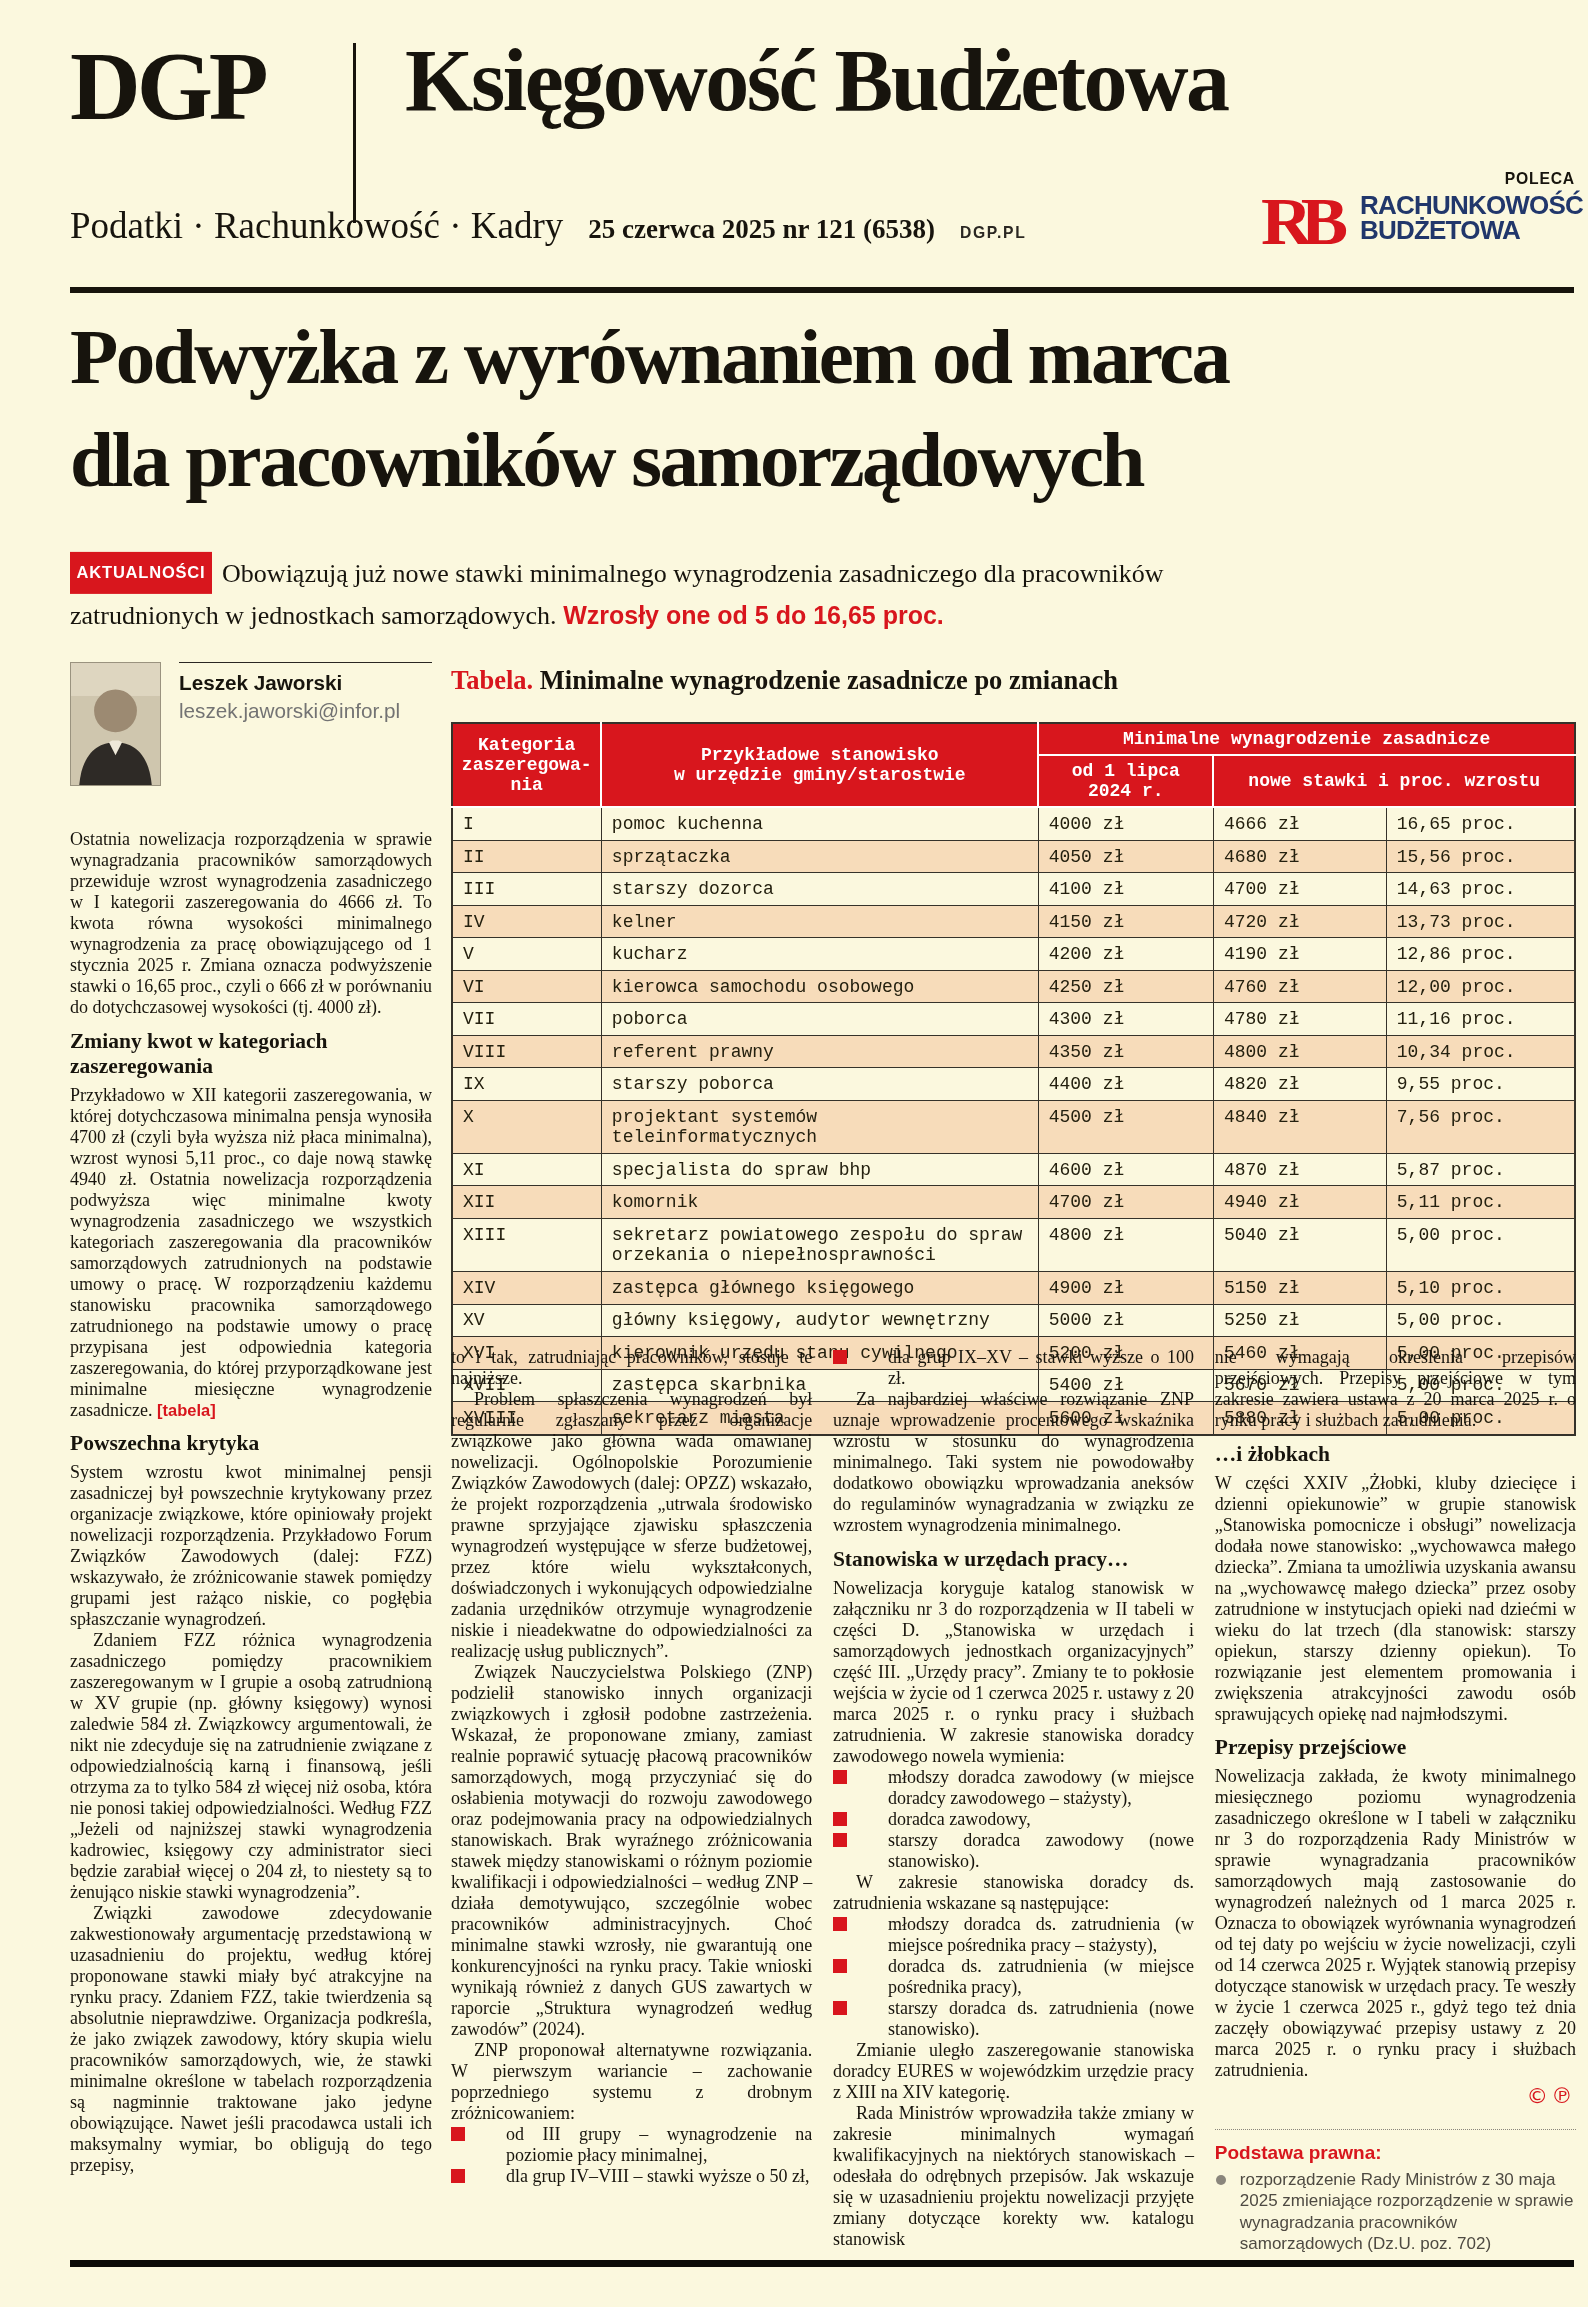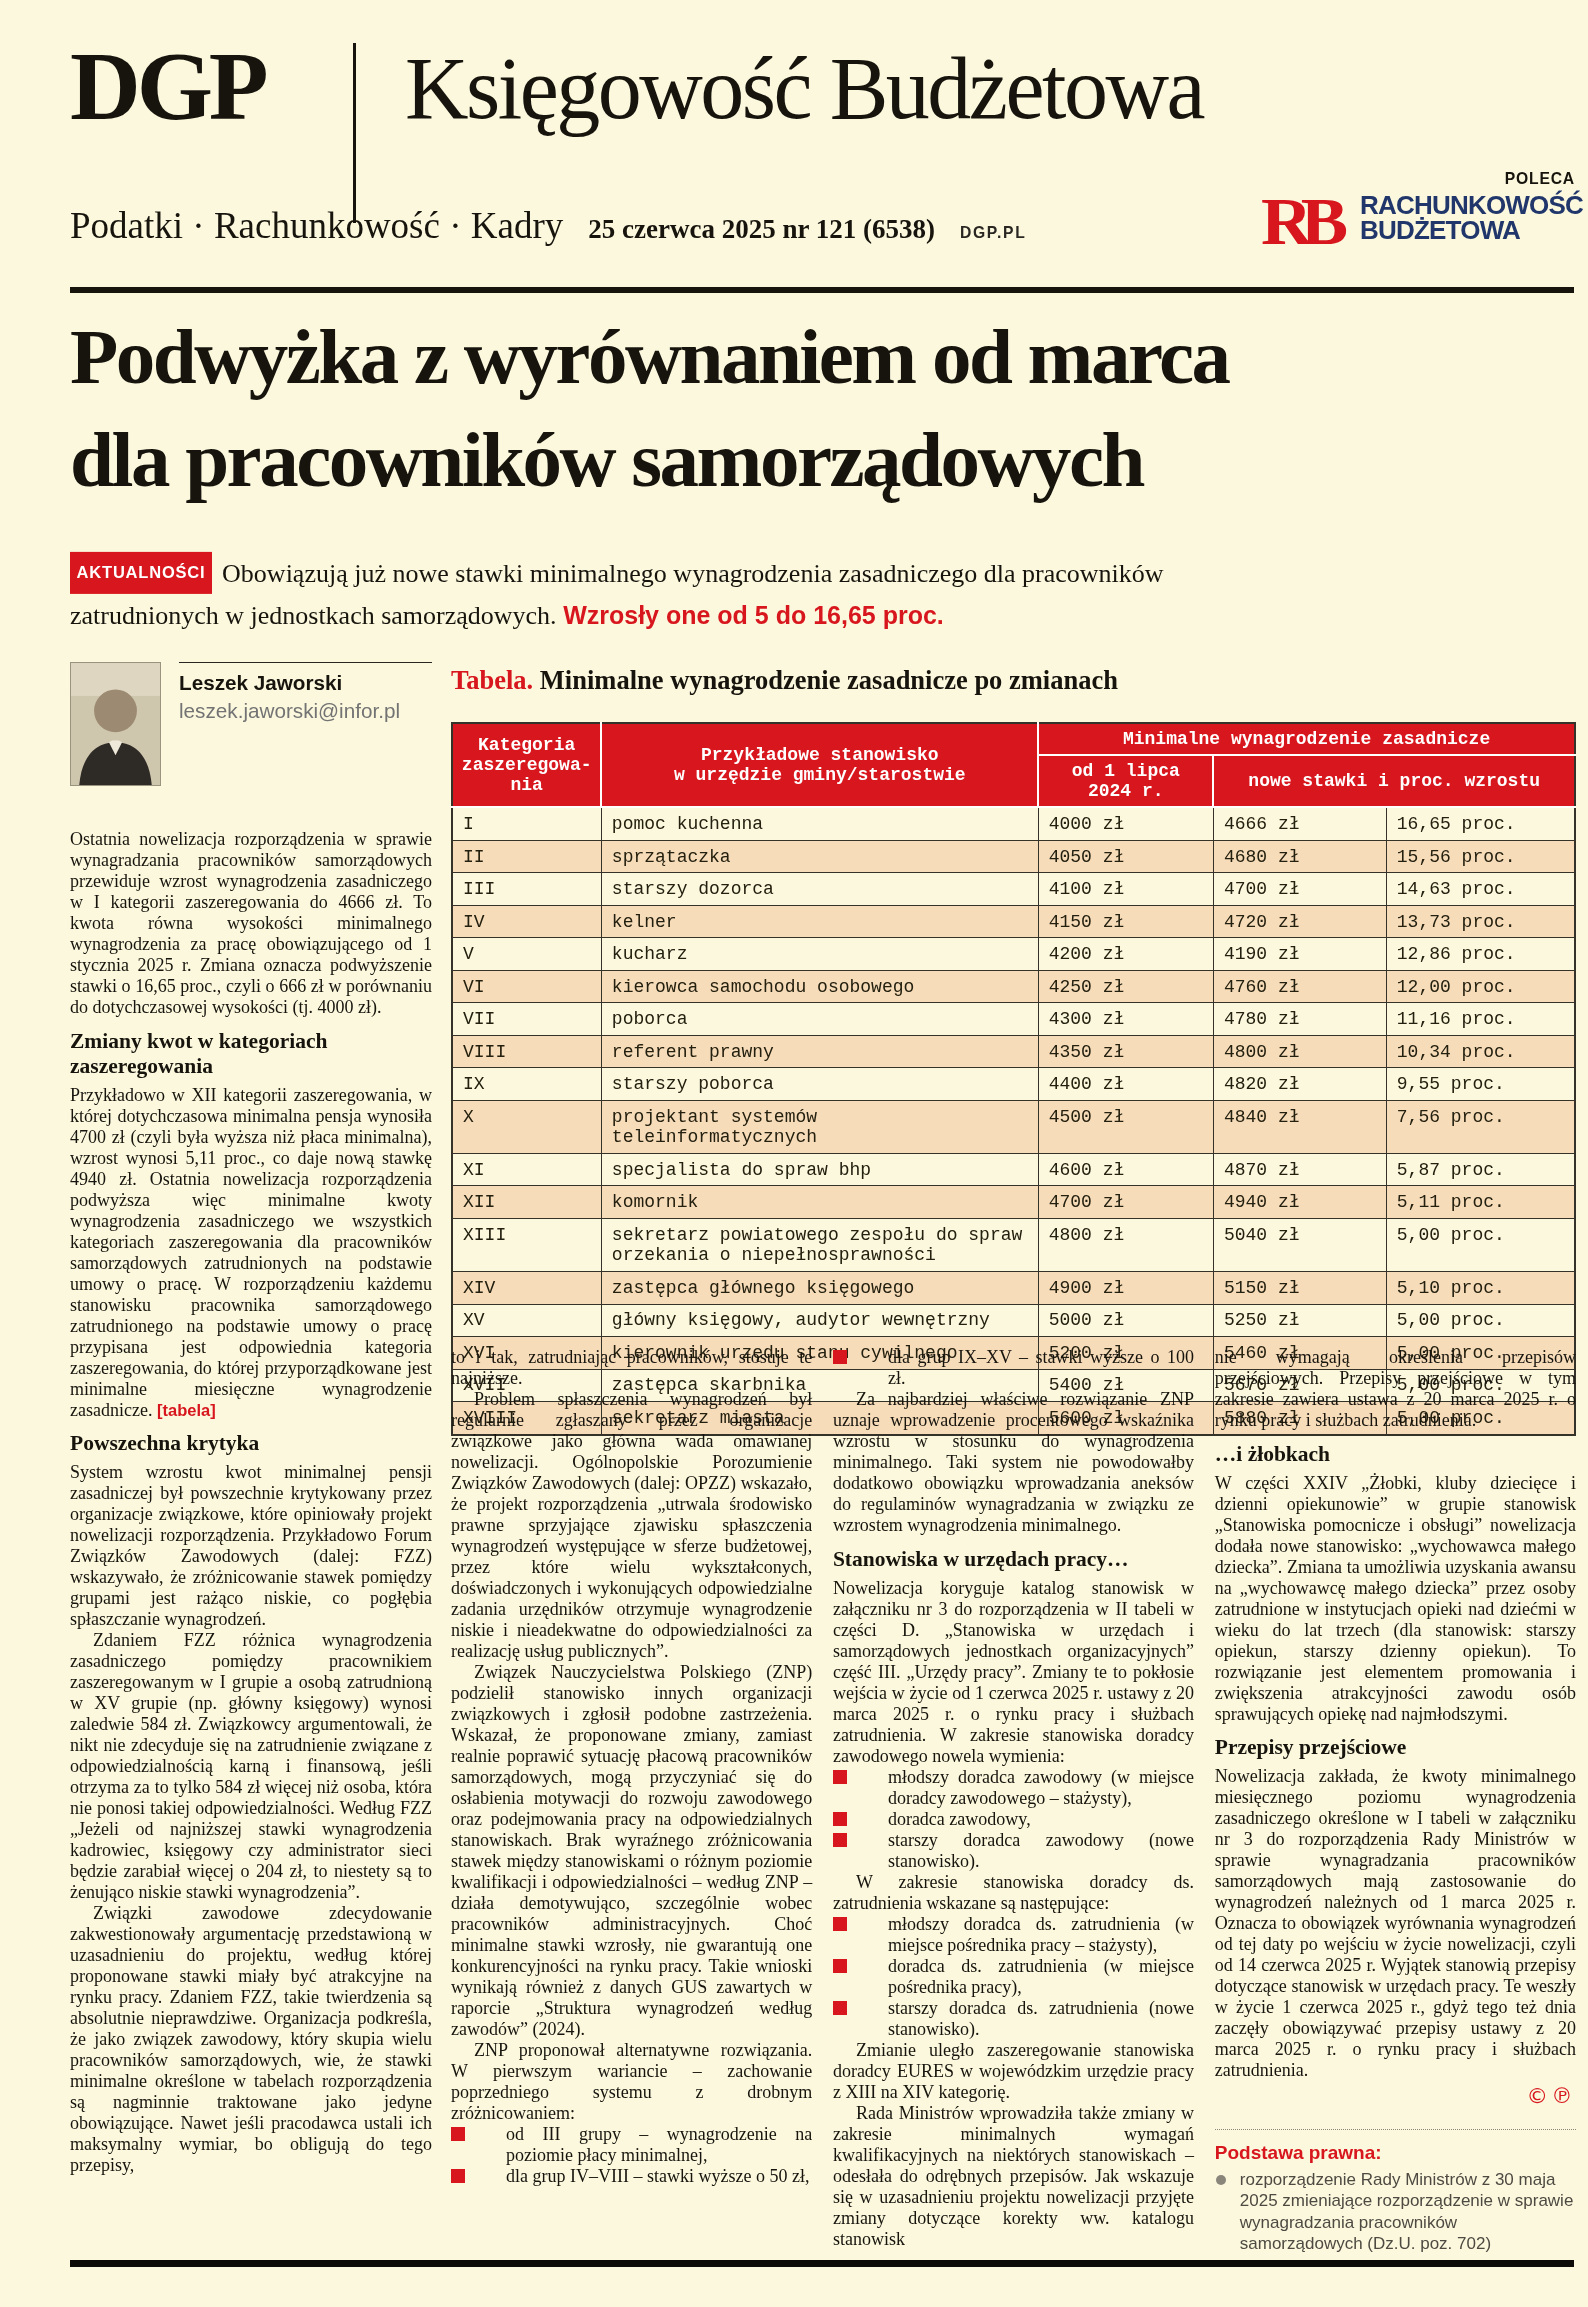--- a/index.html
+++ b/index.html
@@ -8,21 +8,21 @@
   }
   *{margin:0;padding:0;box-sizing:border-box;}
   html,body{background:#e8e6d8;}
   body{font-family:"Liberation Serif","DejaVu Serif",serif;color:var(--ink);}
   .page{position:relative;width:1589px;height:2307px;background:var(--bg);overflow:hidden;margin:0 auto;}
 
   
   .brand-row{position:absolute;left:70px;top:33px;width:1504px;height:141px;}
   .dgp{position:absolute;left:0;top:0;font-size:98px;font-weight:bold;letter-spacing:-4.1px;line-height:1.1;}
   .mast-vrule{position:absolute;left:283px;top:10px;width:3.3px;height:180px;background:var(--ink);}
-  .pub-title{position:absolute;left:335px;top:8px;font-size:88px;font-weight:normal;letter-spacing:-2.5px;line-height:1.1;white-space:nowrap;text-align:right;}
+  .pub-title{position:absolute;left:335px;top:0;font-size:88px;font-weight:bold;letter-spacing:-2.5px;line-height:1.1;white-space:nowrap;text-align:right;}
   .sections-row{position:absolute;left:70px;top:204px;display:flex;align-items:baseline;gap:25px;}
   .sections{font-size:37px;letter-spacing:0;}
   .issue{font-size:27px;font-weight:bold;}
   .site{font-family:"Liberation Sans","DejaVu Sans",sans-serif;font-size:15.7px;font-weight:bold;letter-spacing:1.7px;color:#2a2722;text-decoration:none;}
   .poleca{position:absolute;right:14px;top:170px;font-family:"Liberation Sans","DejaVu Sans",sans-serif;font-size:15.7px;font-weight:bold;letter-spacing:0.8px;}
   .rb-block{position:absolute;right:6px;top:193px;display:flex;gap:12px;}
   .rb-glyph{font-size:71px;font-weight:bold;color:var(--red);letter-spacing:-11.6px;line-height:0.8;font-family:"Liberation Serif",serif;transform:scaleY(.95);padding-right:11.6px;}
   .rb-lines{display:flex;flex-direction:column;color:var(--navy);font-family:"Liberation Sans","DejaVu Sans",sans-serif;font-weight:bold;line-height:.95;}
   .rb-lines span{font-size:26px;letter-spacing:-0.8px;}
   .head-rule{position:absolute;left:70px;top:287px;width:1504px;height:5.8px;background:var(--ink);}

